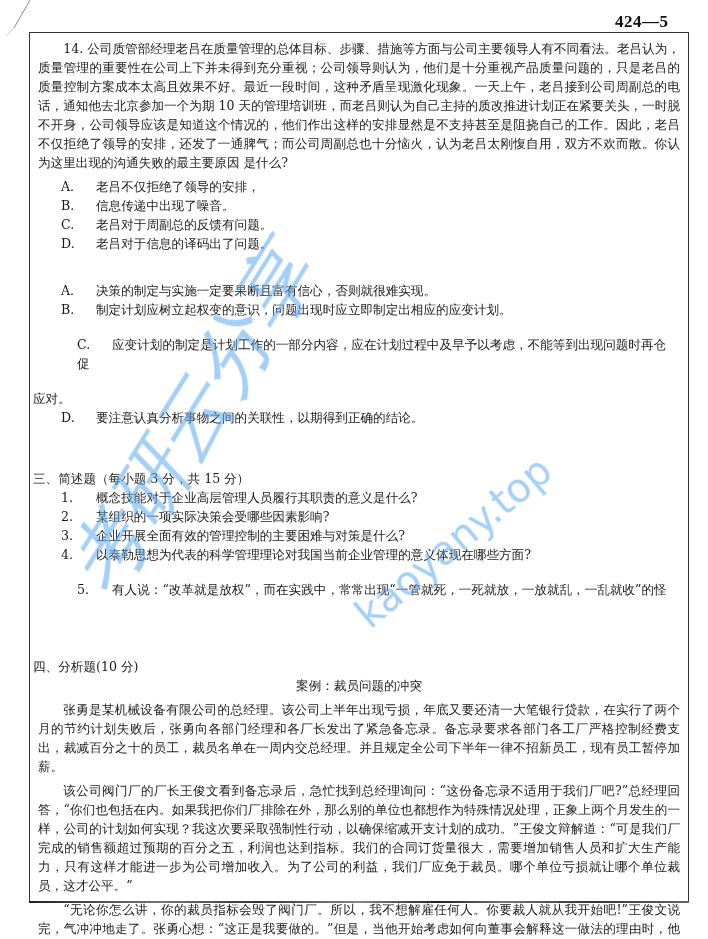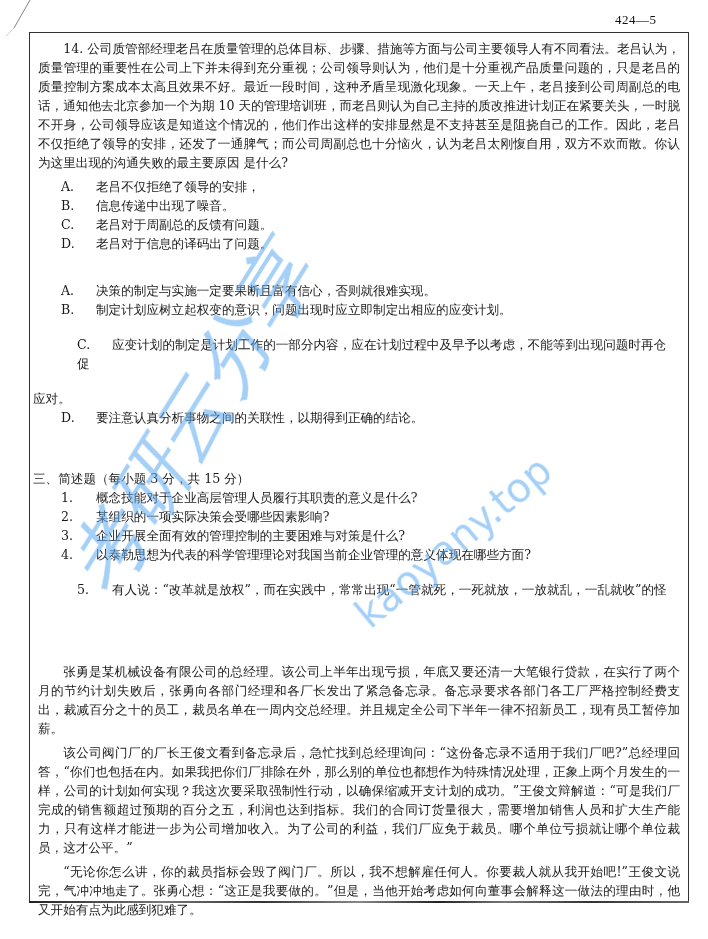--- a/index.html
+++ b/index.html
@@ -1,20 +1,20 @@
 <!DOCTYPE html>
 <html><head>
 <meta charset="utf-8">
 <style>
   html, body { margin: 0; padding: 0; background: #ffffff; }
   body { width: 708px; height: 939px; position: relative; overflow: hidden;
          font-family: "DejaVu Serif", "Liberation Serif", serif; color: #1a1a1a; }
   .corner-mark { position: absolute; left: 4px; top: 0px; width: 40px; height: 40px; }
   .page-num { position: absolute; left: 615px; top: 12px; font-family: "Liberation Serif", serif;
-              font-weight: normal; font-size: 13px; letter-spacing: 0.5px; color: #111; }
+              font-weight: bold; font-size: 17px; letter-spacing: 0.5px; color: #111; }
   .frame { position: absolute; left: 29px; top: 32px; width: 660px; height: 870px;
            border: 1px solid #333; box-sizing: border-box; }
   .frame .bottom-rule { position: absolute; left: -1px; right: -1px; bottom: -2px; height: 2px;
            background: linear-gradient(90deg,#222 0%,#777 20%,#333 35%,#888 50%,#222 62%,#777 72%,#333 85%,#666 100%); }
   .content { position: absolute; left: 33px; top: 34px; width: 652px; font-size: 12.6px; line-height: 19px; }
   .p { margin: 5px; text-indent: 2em; text-align: justify; }
   .opt { display: flex; margin: 0; padding-left: 28px; }
   .opt .k { width: 35px; flex: none; }
   .opt .t { flex: 1; }
   .opt-wrap { margin: 16px; padding-left: 28px; text-indent: 0; }
@@ -101,20 +101,22 @@
       <span class="k">4.</span>
       <span class="t">以泰勒思想为代表的科学管理理论对我国当前企业管理的意义体现在哪些方面?</span>
     </div>
     <p class="opt-wrap"><span class="k">5.</span><span>有人说：“改革就是放权”，而在实践中，常常出现“一管就死，一死就放，一放就乱，一乱就收”的怪</span></p>
   </div>
 
   <div class="gap2"></div>
   <div style="height:14px"></div>
 
   <div>
+    <p class="sec-title">四、分析题(10 分)</p>
+    <p class="case-title">案例：裁员问题的冲突</p>
     <p class="p">张勇是某机械设备有限公司的总经理。该公司上半年出现亏损，年底又要还清一大笔银行贷款，在实行了两个月的节约计划失败后，张勇向各部门经理和各厂长发出了紧急备忘录。备忘录要求各部门各工厂严格控制经费支出，裁减百分之十的员工，裁员名单在一周内交总经理。并且规定全公司下半年一律不招新员工，现有员工暂停加薪。</p>
     <p class="p">该公司阀门厂的厂长王俊文看到备忘录后，急忙找到总经理询问：“这份备忘录不适用于我们厂吧?”总经理回答，“你们也包括在内。如果我把你们厂排除在外，那么别的单位也都想作为特殊情况处理，正象上两个月发生的一样，公司的计划如何实现？我这次要采取强制性行动，以确保缩减开支计划的成功。”王俊文辩解道：“可是我们厂完成的销售额超过预期的百分之五，利润也达到指标。我们的合同订货量很大，需要增加销售人员和扩大生产能力，只有这样才能进一步为公司增加收入。为了公司的利益，我们厂应免于裁员。哪个单位亏损就让哪个单位裁员，这才公平。”</p>
     <p class="p">“无论你怎么讲，你的裁员指标会毁了阀门厂。所以，我不想解雇任何人。你要裁人就从我开始吧!”王俊文说完，气冲冲地走了。张勇心想：“这正是我要做的。”但是，当他开始考虑如何向董事会解释这一做法的理由时，他又开始有点为此感到犯难了。</p>
 
   </div>
 </div>
 
 <svg class="watermark" viewBox="0 0 708 939">
   <g opacity="0.55" fill="#5aa8f0">
     <text x="0" y="0" font-family="DejaVu Serif, serif" font-size="78" font-style="italic" transform="translate(110,600) rotate(-58)">考研云分享</text>

